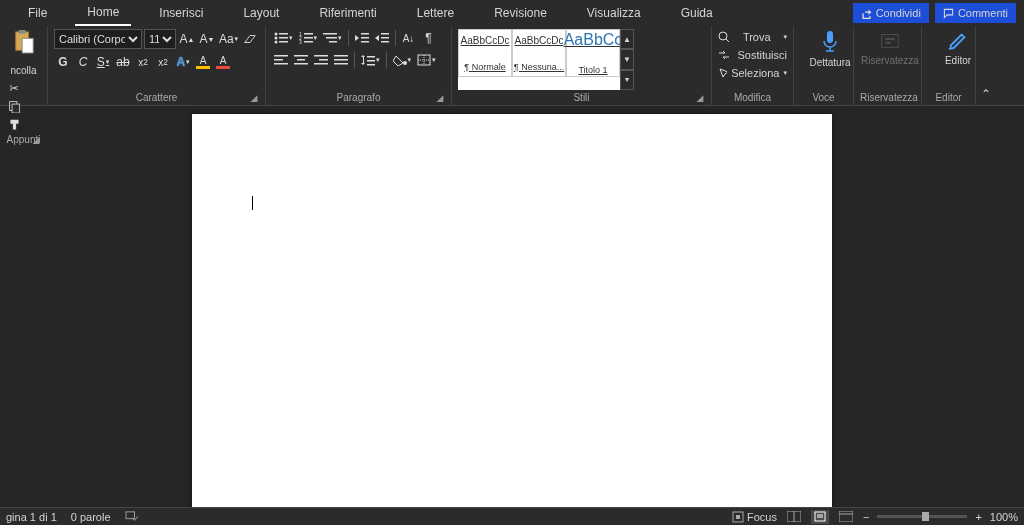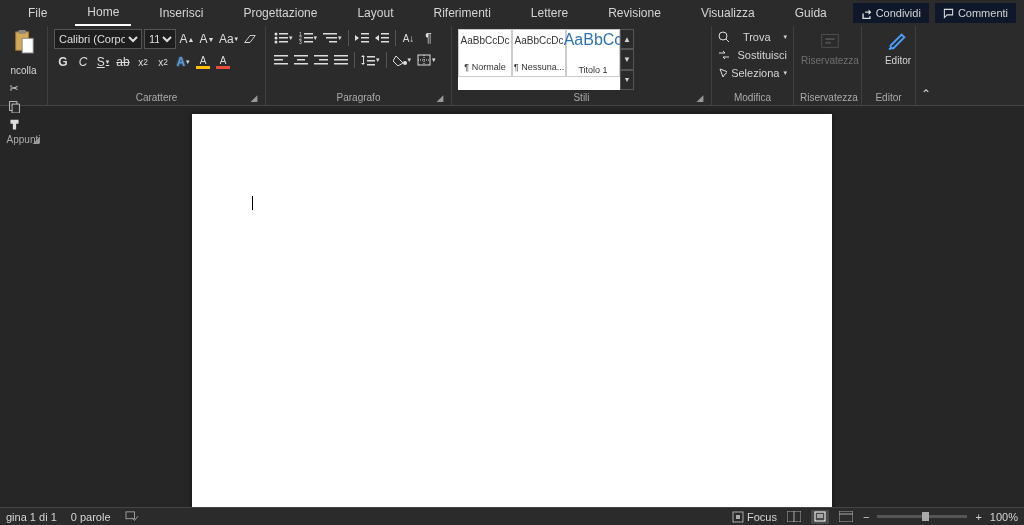--- a/index.html
+++ b/index.html
@@ -38,21 +38,21 @@
 }
 .title-right {
   margin-left: auto;
   display: flex;
   gap: 6px;
   padding-right: 8px;
 }
 .title-btn {
   height: 20px;
   padding: 0 8px;
-  background: #0f172a;
+  background: #1d4ed8;
   display: flex;
   align-items: center;
   gap: 4px;
   font-size: 11px;
   cursor: pointer;
 }
 .ribbon {
   height: 80px;
   background: #2b2b2b;
   display: flex;
@@ -125,20 +125,21 @@
   width: 54px;
   height: 48px;
   background: #fff;
   border: 1px solid #ccc;
   display: flex;
   flex-direction: column;
   align-items: center;
   justify-content: center;
   cursor: pointer;
   color: #333;
+  text-decoration: underline;
 }
 .style-preview { font-size: 10px; }
 .style-preview.blue { color: #2e74b5; font-size: 16px; }
 .style-name { font-size: 9px; margin-top: 16px; }
 .style-expand {
   width: 14px;
   display: flex;
   flex-direction: column;
   background: #2b2b2b;
 }
@@ -229,21 +230,20 @@
 .red-bar { width: 14px; height: 3px; background: #e74c3c; }
 </style>
 </head>
 <body>
 
 <div class="titlebar">
   <div class="tabs">
     <div class="tab file">File</div>
     <div class="tab active">Home</div>
     <div class="tab">Inserisci</div>
-    <div class="tab">Progettazione</div>
     <div class="tab">Layout</div>
     <div class="tab">Riferimenti</div>
     <div class="tab">Lettere</div>
     <div class="tab">Revisione</div>
     <div class="tab">Visualizza</div>
     <div class="tab">Guida</div>
   </div>
   <div class="title-right">
     <div class="title-btn">
       <span>
@@ -511,20 +511,34 @@
         <svg width="12" height="12">
             <path d="M2 2l3 8 2-3 3-2z" fill="none" stroke="#ddd"></path>
           </svg>
         <span>Seleziona</span>
           <span class="dd" style="font-size:7px">▾</span>
       </div>
     </div>
     <div class="group-label">Modifica</div>
   </div>
 
+  <div class="group" style="width:60px">
+    <div class="group-body">
+      <div class="big-btn">
+        <span class="icon">
+          <svg width="20" height="24" viewBox="0 0 20 24">
+              <rect x="7" y="2" width="6" height="12" rx="3" fill="#4a9eff"></rect>
+              <path d="M4 12a6 6 0 0012 0M10 18v4M6 22h8" fill="none" stroke="#4a9eff" stroke-width="1.5"></path>
+            </svg>
+        </span>
+        <span class="label">Dettatura</span>
+      </div>
+    </div>
+    <div class="group-label">Voce</div>
+  </div>
 
   <div class="group" style="width:68px">
     <div class="group-body">
       <div class="big-btn disabled">
         <span class="icon">
           <svg width="22" height="22" viewBox="0 0 24 24">
               <rect x="3" y="6" width="18" height="14" fill="none" stroke="#888"></rect>
               <rect x="7" y="10" width="10" height="2" fill="#888"></rect>
               <rect x="7" y="14" width="6" height="2" fill="#888"></rect>
             </svg>

